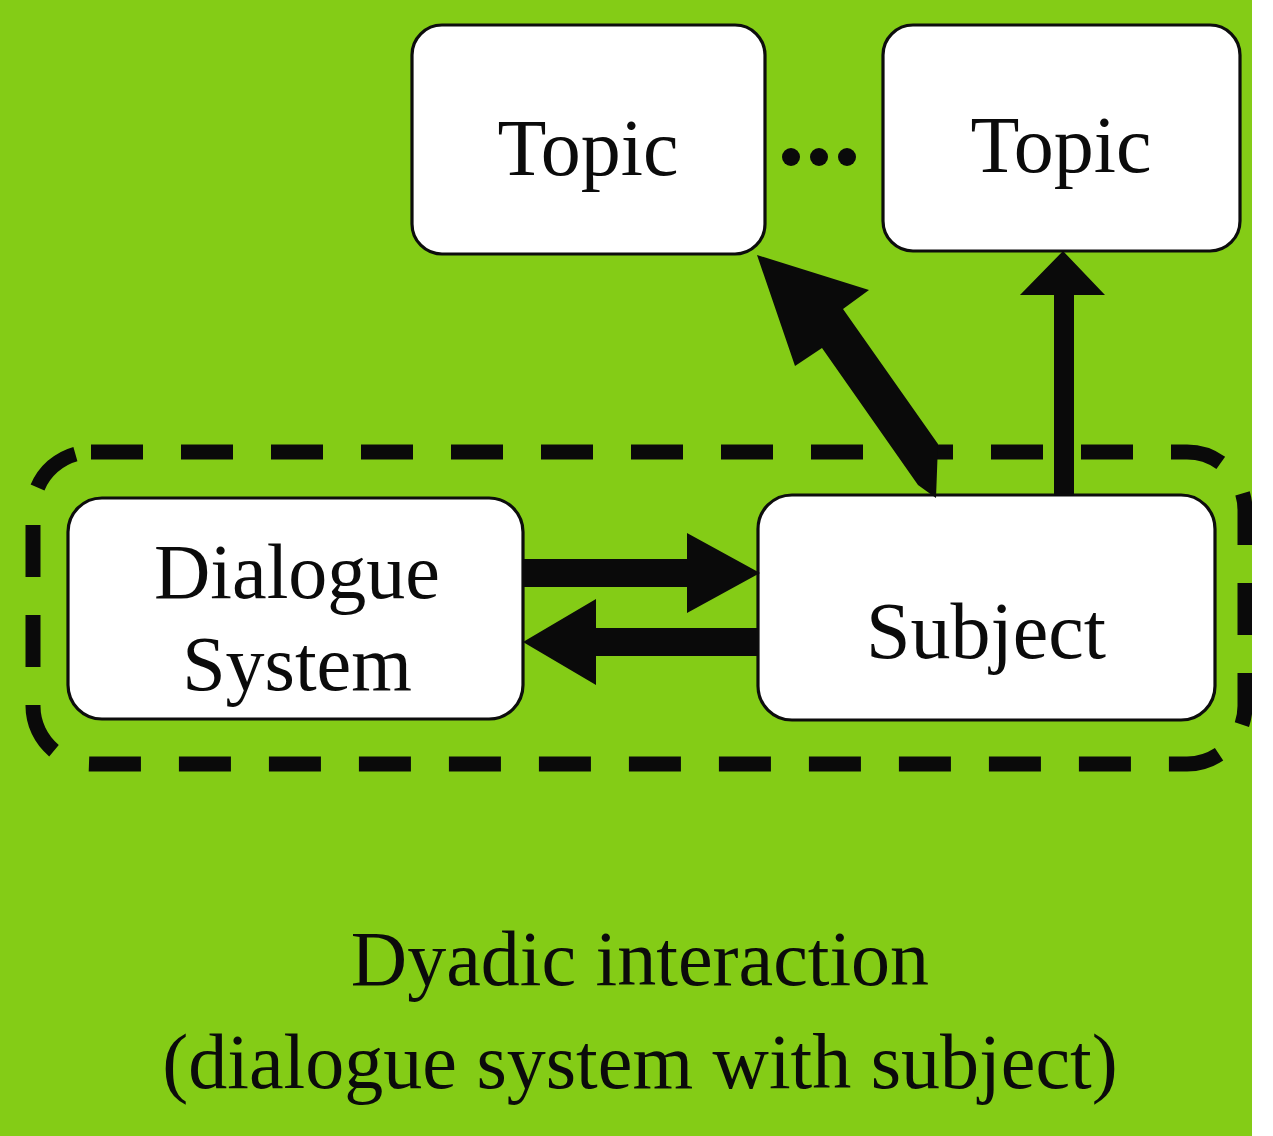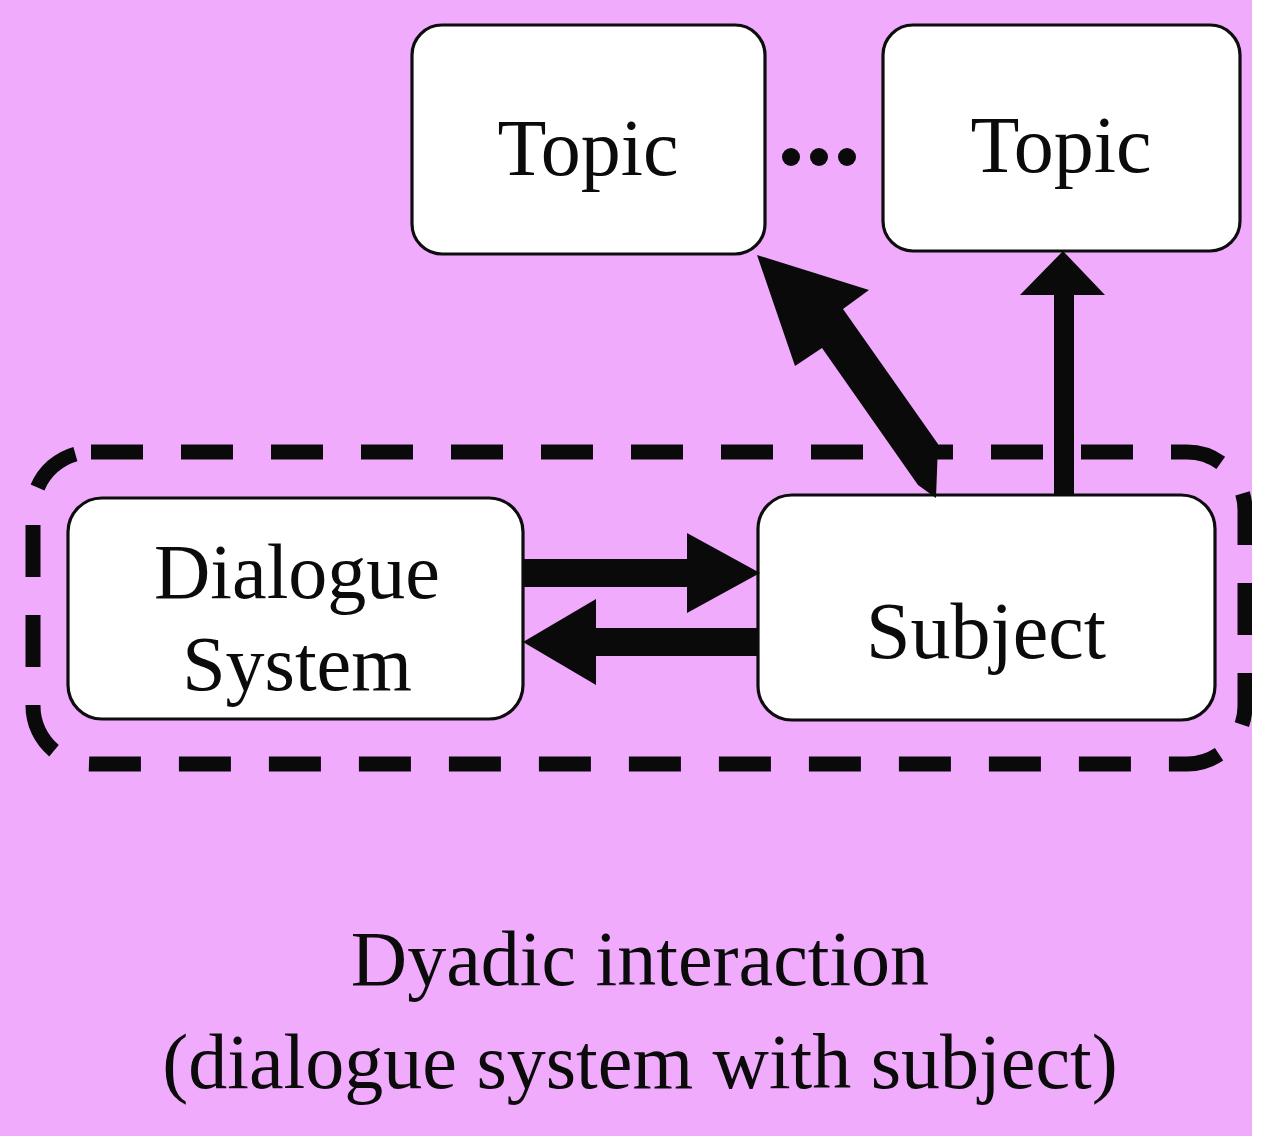--- a/index.html
+++ b/index.html
@@ -7,21 +7,21 @@
     padding: 0;
     background: #ffffff;
   }
   body {
     font-family: "Liberation Serif", "DejaVu Serif", serif;
   }
   #stage {
     position: relative;
     width: 1252px;
     height: 1136px;
-    background: #f0abfc;
+    background: #84cc16;
     overflow: hidden;
   }
   #diagram-svg {
     position: absolute;
     left: 0;
     top: 0;
     width: 1273px;
     height: 1136px;
   }
   .node-box {

